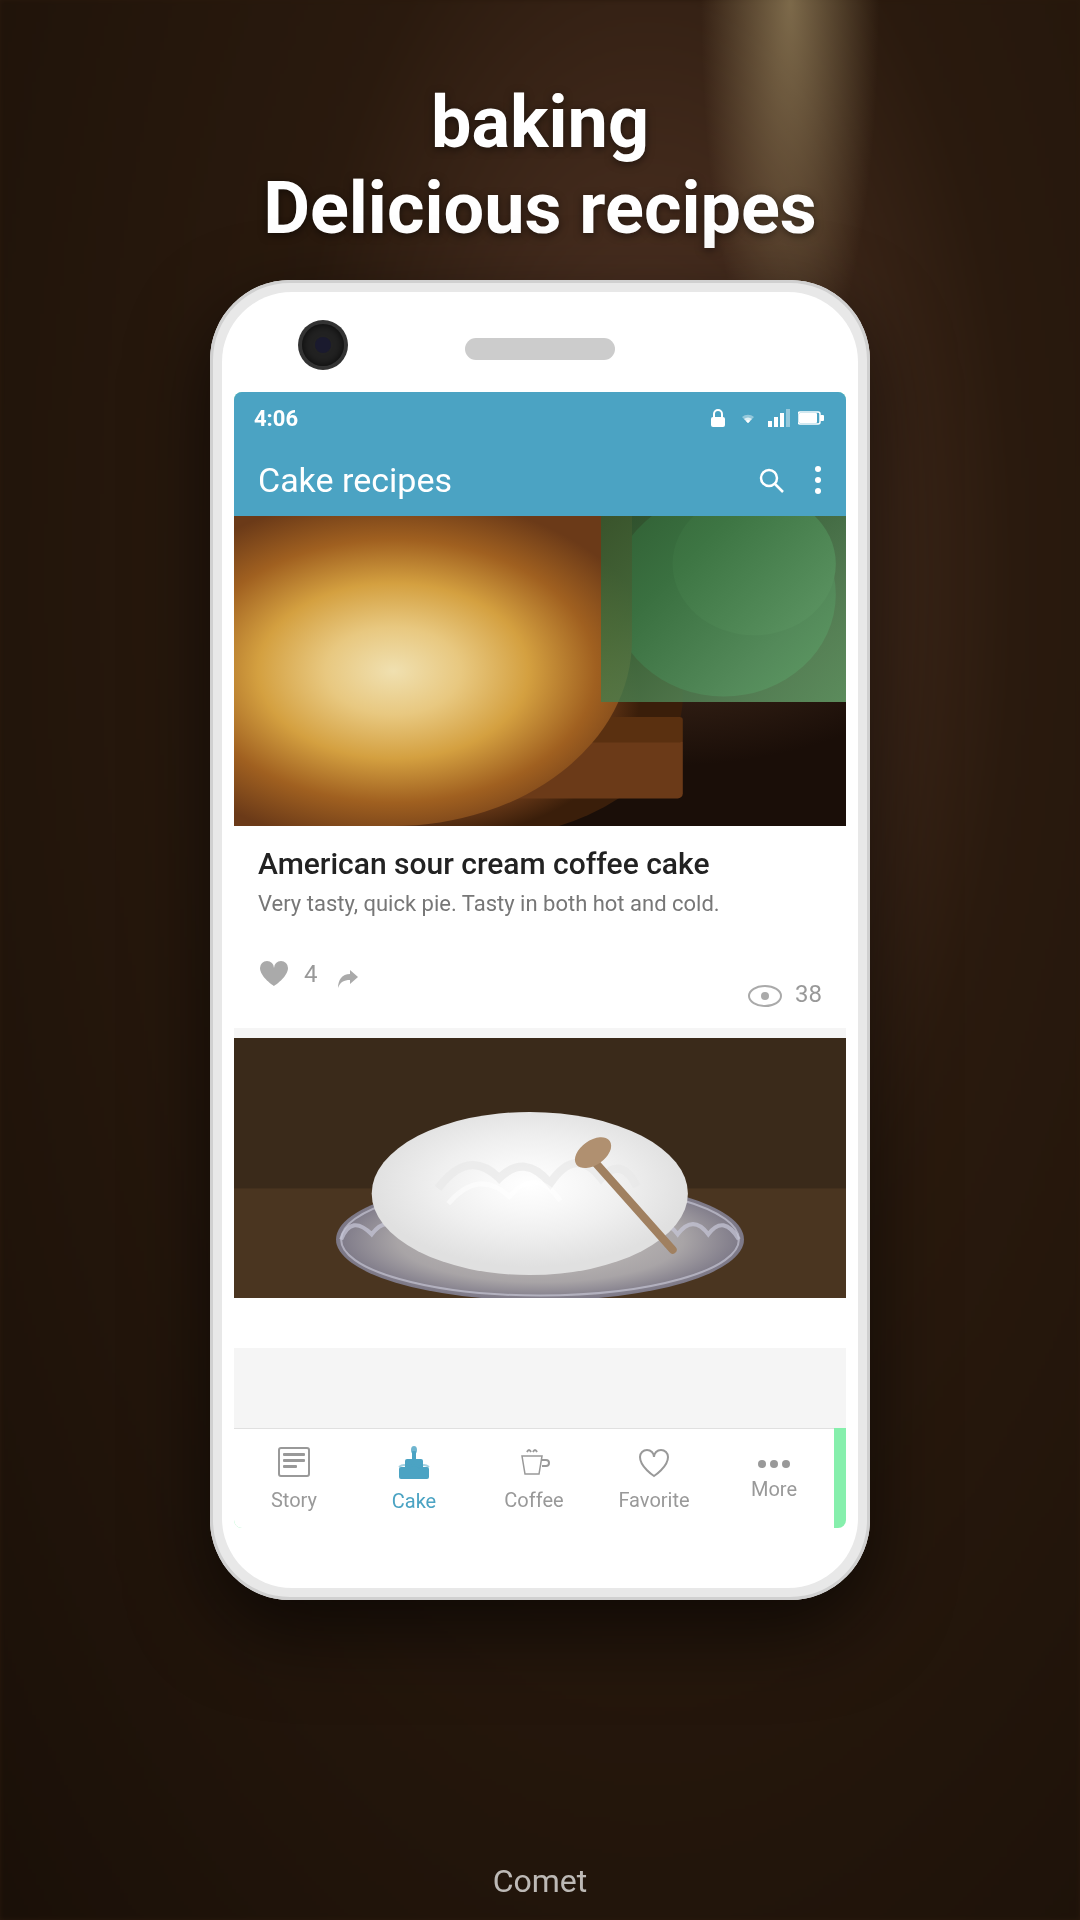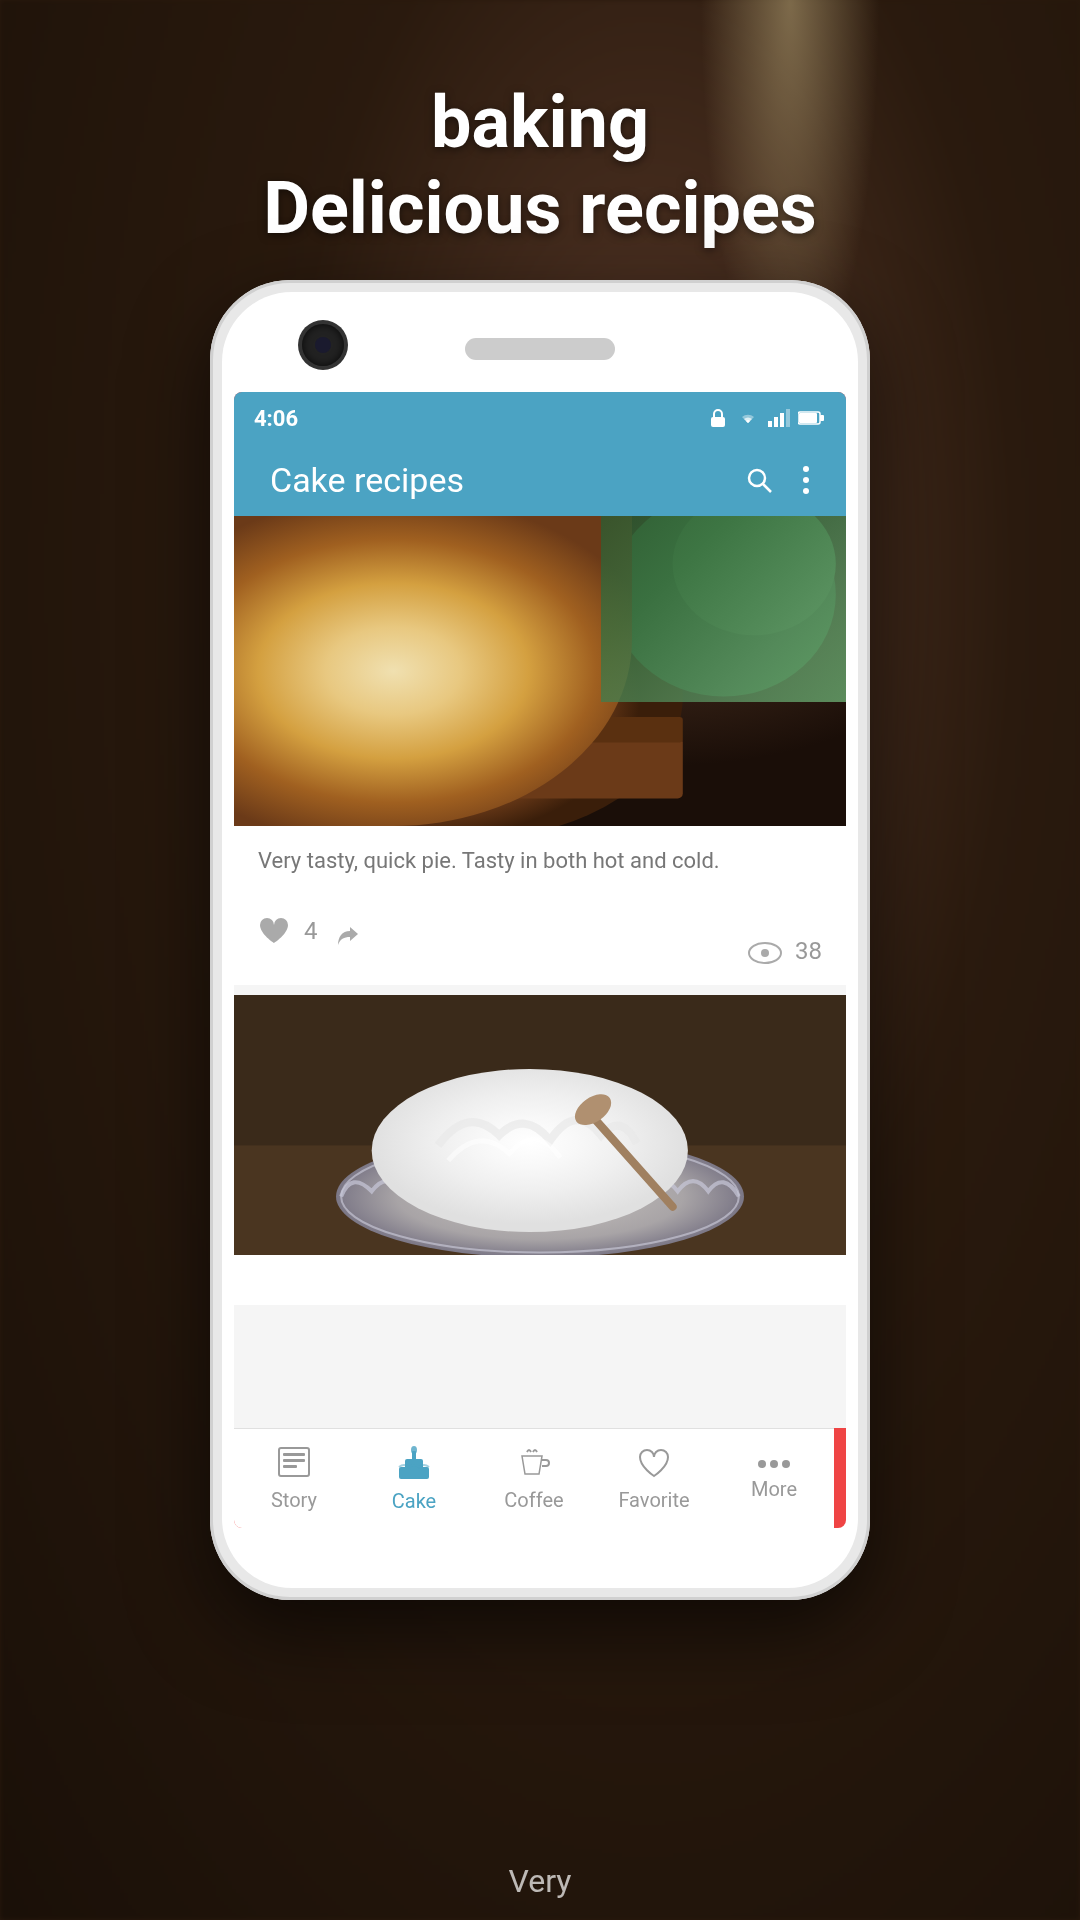--- a/index.html
+++ b/index.html
@@ -99,21 +99,21 @@
       border-radius: 11px;
       z-index: 30;
     }
 
     
     .screen {
       position: absolute;
       top: 100px;
       left: 12px; right: 12px;
       bottom: 60px;
-      background: #ef4444;
+      background: #86efac;
       border-radius: 8px;
       overflow: hidden;
     }
 
     
     .status-bar {
       height: 52px;
       background: #4BA3C3;
       display: flex;
       align-items: center;
@@ -134,21 +134,21 @@
       color: white;
       font-size: 18px;
     }
 
     
     .app-bar {
       height: 72px;
       background: #4BA3C3;
       display: flex;
       align-items: center;
-      padding: 0 36px;
+      padding: 0 24px;
       justify-content: space-between;
     }
 
     .app-title {
       color: white;
       font-size: 34px;
       font-weight: 400;
     }
 
     .app-bar-actions {
@@ -399,20 +399,21 @@
                 <ellipse cx="480" cy="80" rx="110" ry="100" fill="#3a7040"></ellipse>
                 <ellipse cx="510" cy="50" rx="80" ry="70" fill="#4a8a50"></ellipse>
 
                 <ellipse cx="200" cy="140" rx="120" ry="25" fill="white" opacity="0.3"></ellipse>
 
                 <path d="M260 180 Q280 160 300 175 Q320 190 340 170" stroke="#d4a040" stroke-width="6" fill="none" opacity="0.8"></path>
               </svg>
             </div>
           </div>
           <div class="recipe-info">
+            <div class="recipe-title">American sour cream coffee cake</div>
             <div class="recipe-desc">Very tasty, quick pie. Tasty in both hot and cold.</div>
             <div class="recipe-actions">
               <div class="action-group">
 
                 <svg width="32" height="30" viewBox="0 0 32 30" fill="#aaa">
                   <path d="M16 27S2 18 2 9a7 7 0 0114 0 7 7 0 0114 0c0 9-14 18-14 18z"></path>
                 </svg>
                 <span class="action-count">4</span>
 
                 <svg width="30" height="28" viewBox="0 0 30 28" fill="#aaa">
@@ -528,13 +529,13 @@
             <circle cx="30" cy="7" r="4"></circle>
           </svg>
           <span class="nav-label">More</span>
         </div>
 
       </div>
     </div>
   </div>
 </div>
 
-<div class="watermark">Very</div>
+<div class="watermark">Comet</div>
 
 </body></html>

